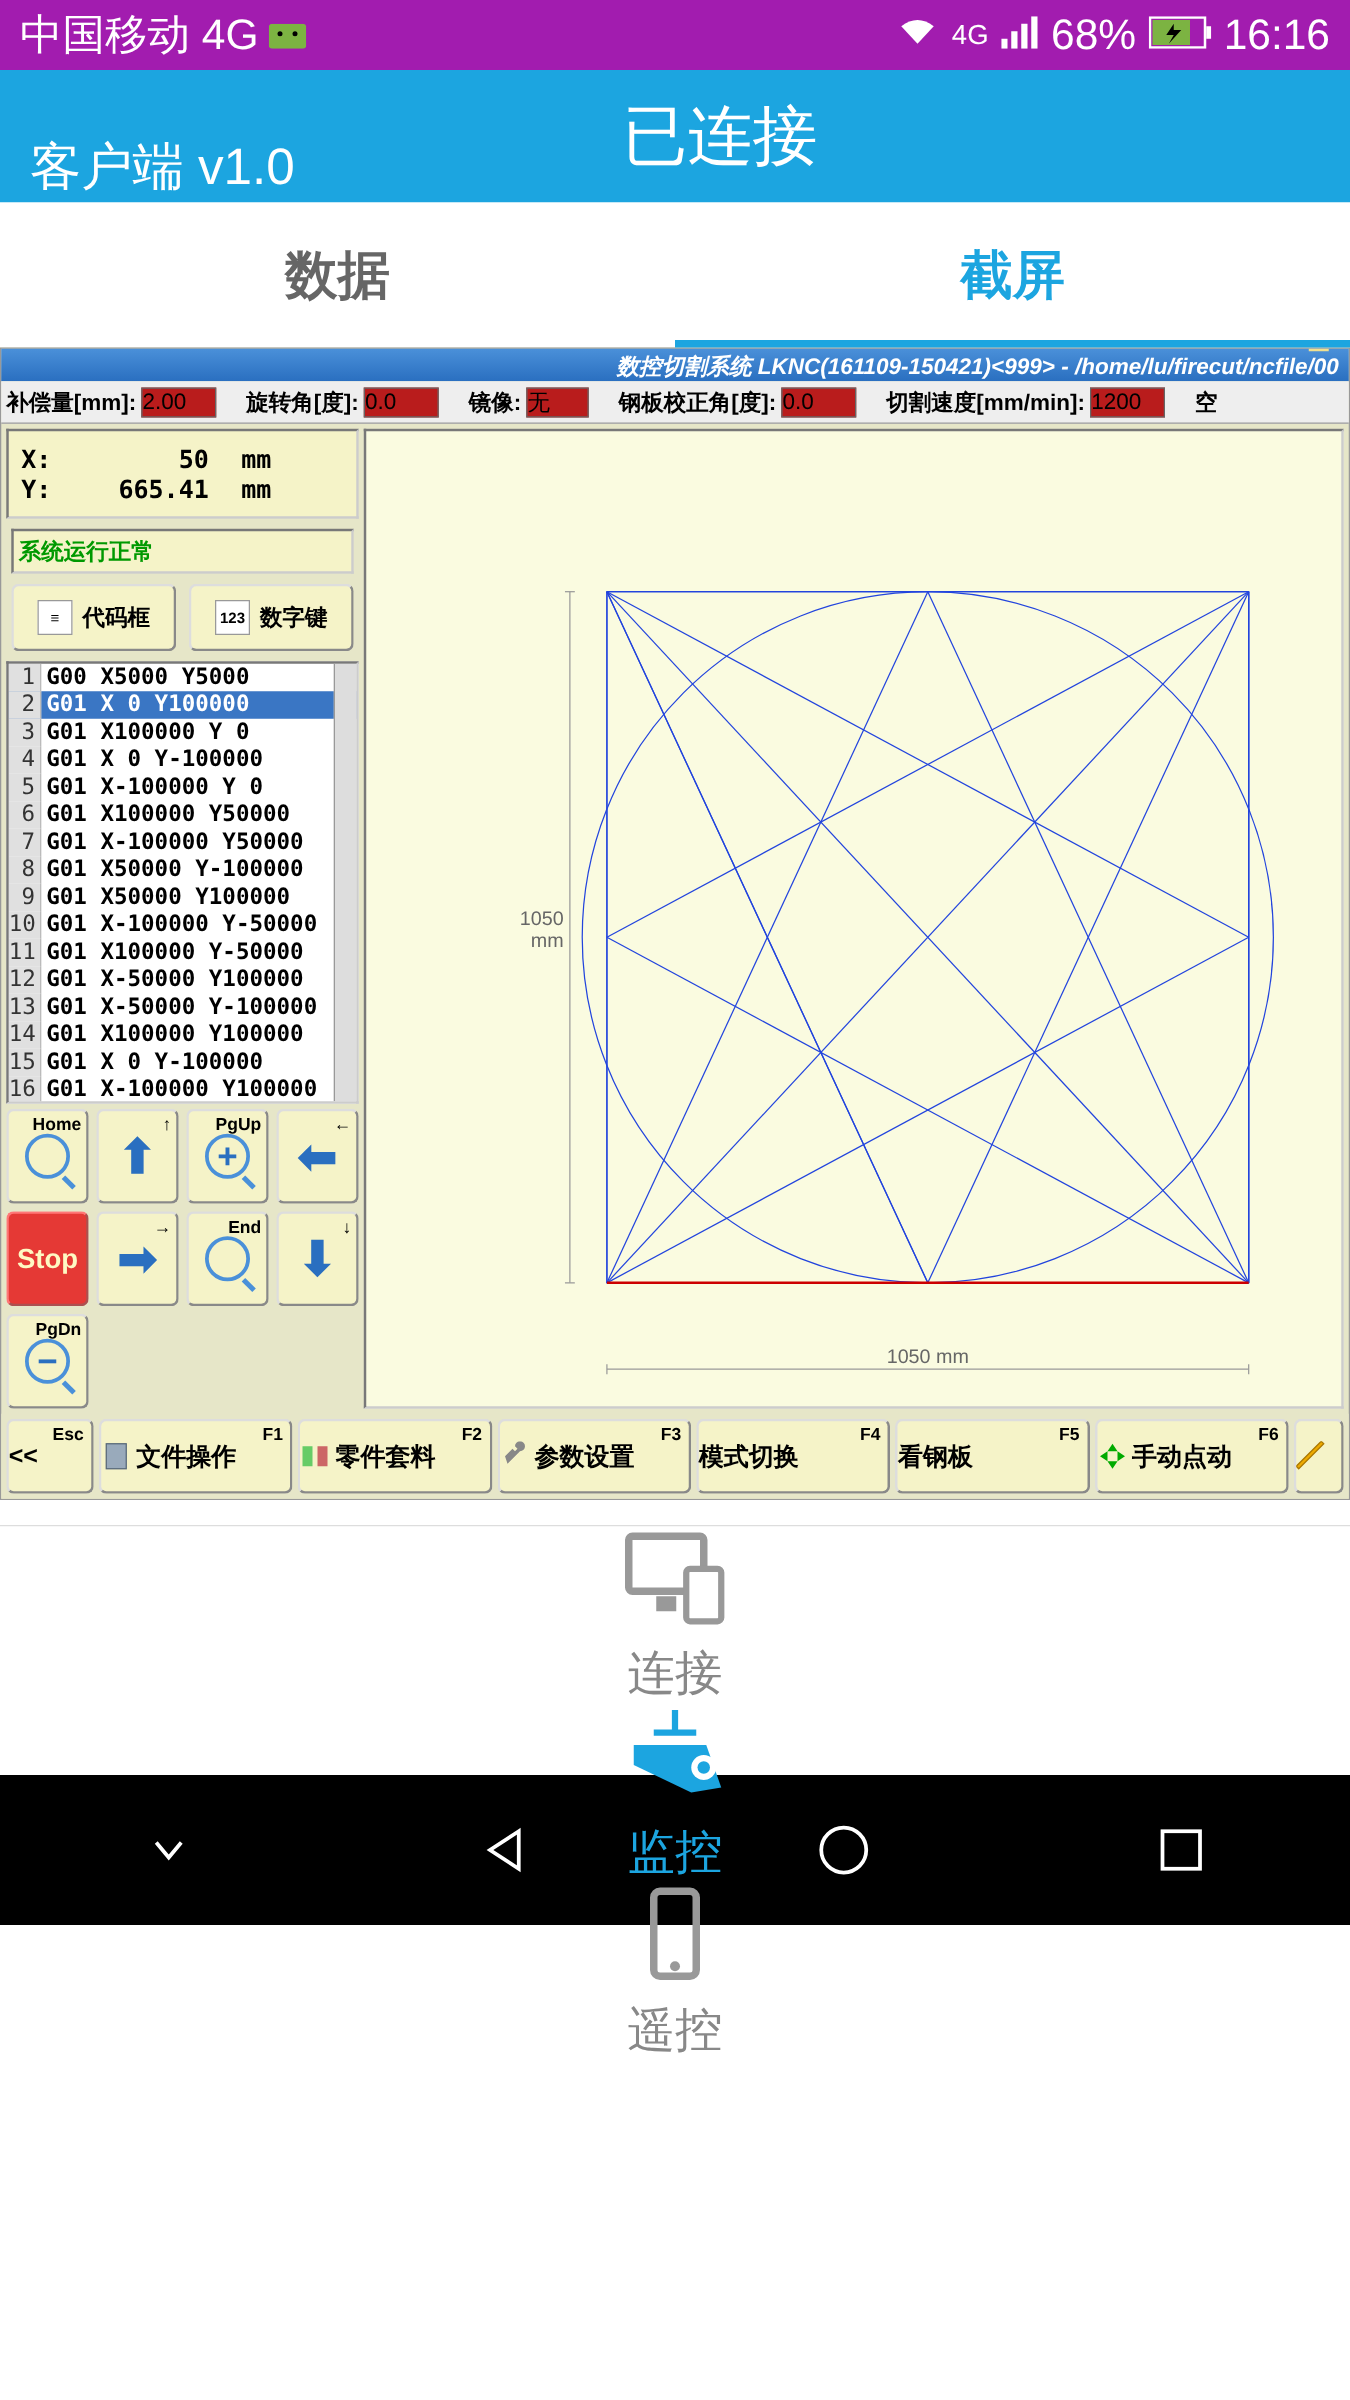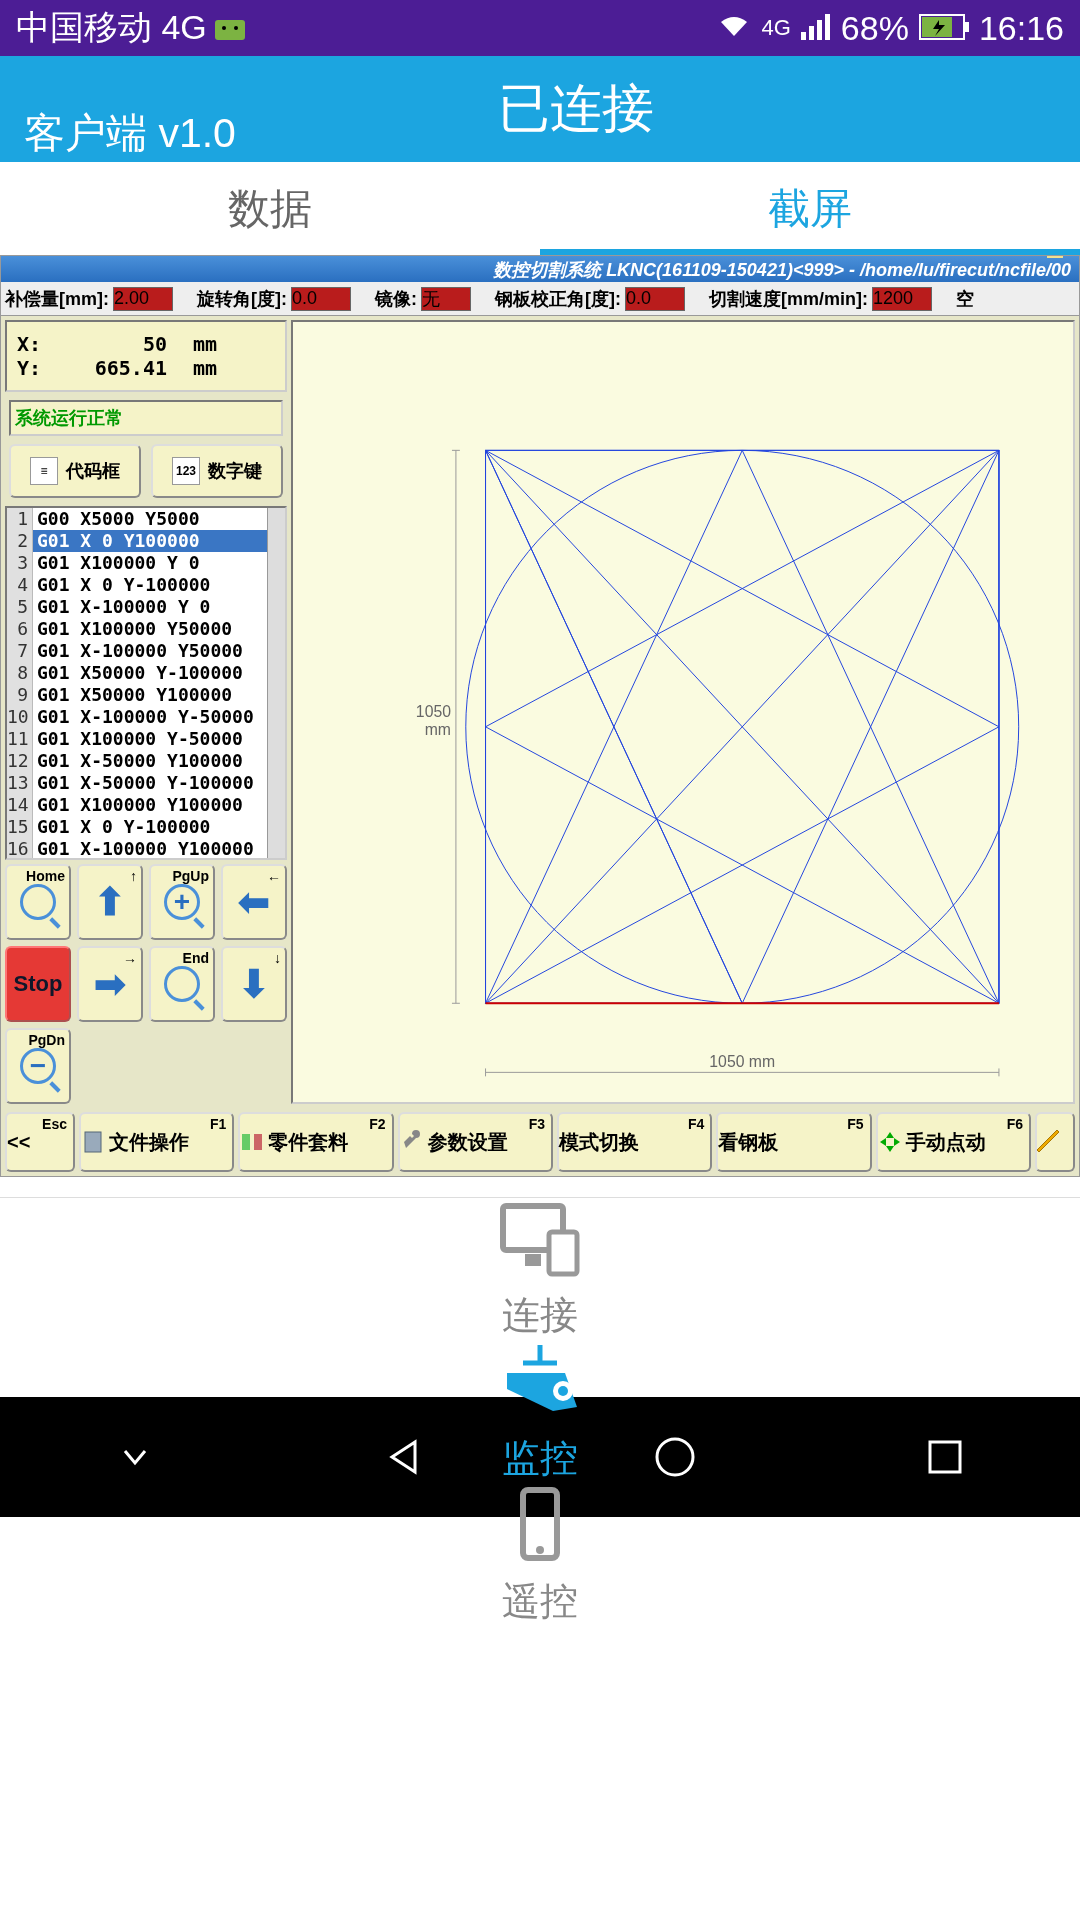--- a/index.html
+++ b/index.html
@@ -1,23 +1,23 @@
 <!DOCTYPE html>
 <html><head>
 <meta charset="utf-8">
 <style>
 * { box-sizing: border-box; margin: 0; padding: 0; }
 body { font-family: Arial, "Microsoft YaHei", sans-serif; width: 1080px; height: 1920px; overflow: hidden; background: #fff; }
-.status-bar { height: 56px; background: #4c1d95; color: #fff; display: flex; align-items: center; padding: 0 16px; font-size: 34px; }
+.status-bar { height: 56px; background: #a21caf; color: #fff; display: flex; align-items: center; padding: 0 16px; font-size: 34px; }
 .status-left { flex: 1; display: flex; align-items: center; gap: 8px; }
 .status-right { display: flex; align-items: center; gap: 10px; }
 .app-header { height: 106px; background: #1ca5e0; display: flex; align-items: center; padding: 0 24px; }
 .app-title { color: #fff; font-size: 41px; font-weight: 300; margin-top: 48px; }
 .app-status { flex: 1; text-align: center; color: #fff; font-size: 52px; font-weight: 400; margin-left:-140px; }
-.tabs { height: 93px; display: flex; background: #fff; }
+.tabs { height: 116px; display: flex; background: #fff; font-weight: bold; }
 .tab { flex: 1; display: flex; align-items: center; justify-content: center; font-size: 42px; color: #666; position: relative; }
 .tab.active { color: #1ca5e0; }
 .tab.active::after { content: ''; position: absolute; bottom: 0; left: 0; right: 0; height: 6px; background: #1ca5e0; }
 .cnc-window { background: #e6e6c8; border: 1px solid #999; }
 .cnc-titlebar { height: 26px; background: linear-gradient(#4a90d9, #2a6fc0); color: #fff; font-size: 18px; display: flex; align-items: flex-end; padding: 0 8px; font-style: italic; font-weight: bold; flex-direction: column; }
 .cnc-titlebar .ticon { width: 16px; height: 16px; background: #f0e090; margin-right: 8px; }
 .cnc-params { height: 34px; background: #eee; border-bottom: 1px solid #999; display: flex; align-items: center; font-size: 18px; padding: 0 4px; font-weight: bold; gap:4px; }
 .cnc-params label { white-space: nowrap; }
 .cnc-params input { width: 60px; height: 24px; border: 1px solid #666; font-size: 18px; padding: 0 0; background:#b91c1c; }
 .cnc-body { display: flex; height: 792px; }
@@ -34,21 +34,21 @@
 .gcode-list { flex: 1; border: 2px inset #ccc; margin: 0 4px; overflow: hidden; background: #fff; font-family: monospace; font-size: 18px; position: relative; }
 .gcode-list .scrollbar { position: absolute; right: 0; top: 0; bottom: 0; width: 18px; background: #ddd; border-left: 1px solid #999; }
 .gcode-row { display: flex; height: 22px; line-height: 22px; }
 .gcode-row.sel { background: #3a76c4; color: #fff; }
 .gcode-row .ln { width: 26px; background: #e0e0e0; text-align: right; padding-right: 4px; border-right: 1px solid #bbb; color:#333; }
 .gcode-row.sel .ln { background:#e0e0e0; color:#333; }
 .gcode-row .code { padding-left: 4px; font-weight: bold; }
 .nav-grid { display: grid; grid-template-columns: repeat(4, 1fr); grid-template-rows: repeat(3, 1fr); gap: 6px; margin: 4px; }
 .nav-btn { height: 76px; background: #f5f3c8; border: 2px outset #ddd; border-radius: 6px; position: relative; display: flex; align-items: center; justify-content: center; font-size: 28px; }
 .nav-btn .corner { position: absolute; top: 2px; right: 4px; font-size: 14px; font-weight: bold; }
-.nav-btn.stop { background: #e53935; color: #0f172a; font-weight: bold; font-size: 22px; border:2px outset #f77; }
+.nav-btn.stop { background: #e53935; color: #fef9c3; font-weight: bold; font-size: 22px; border:2px outset #f77; }
 .arrow { font-size: 38px; color: #2a6fc0; font-weight:bold; }
 .mag { width: 36px; height: 36px; border: 3px solid #4a90d9; border-radius: 50%; position: relative; }
 .mag::after { content: ''; position: absolute; bottom: -8px; right: -8px; width: 12px; height: 4px; background: #4a90d9; transform: rotate(45deg); }
 .cnc-canvas { flex: 1; background: #fafbe0; border: 2px inset #ccc; margin: 4px 4px 4px 0; position: relative; }
 .canvas-svg { width: 100%; height: 100%; }
 .fn-bar { display: flex; gap: 4px; padding: 4px; background: #e6e6c8; }
 .fn-btn { flex: 1; height: 60px; background: #f5f3c8; border: 2px outset #ddd; border-radius: 6px; position: relative; display: flex; align-items: center; justify-content: flex-start; font-size: 20px; font-weight: bold; gap:4px; }
 .fn-btn .fkey { position: absolute; top: 2px; right: 6px; font-size: 14px; font-weight: bold; }
 .fn-btn.narrow { flex: 0 0 70px; }
 .ficon { width:24px; height:24px; display:inline-block; }

